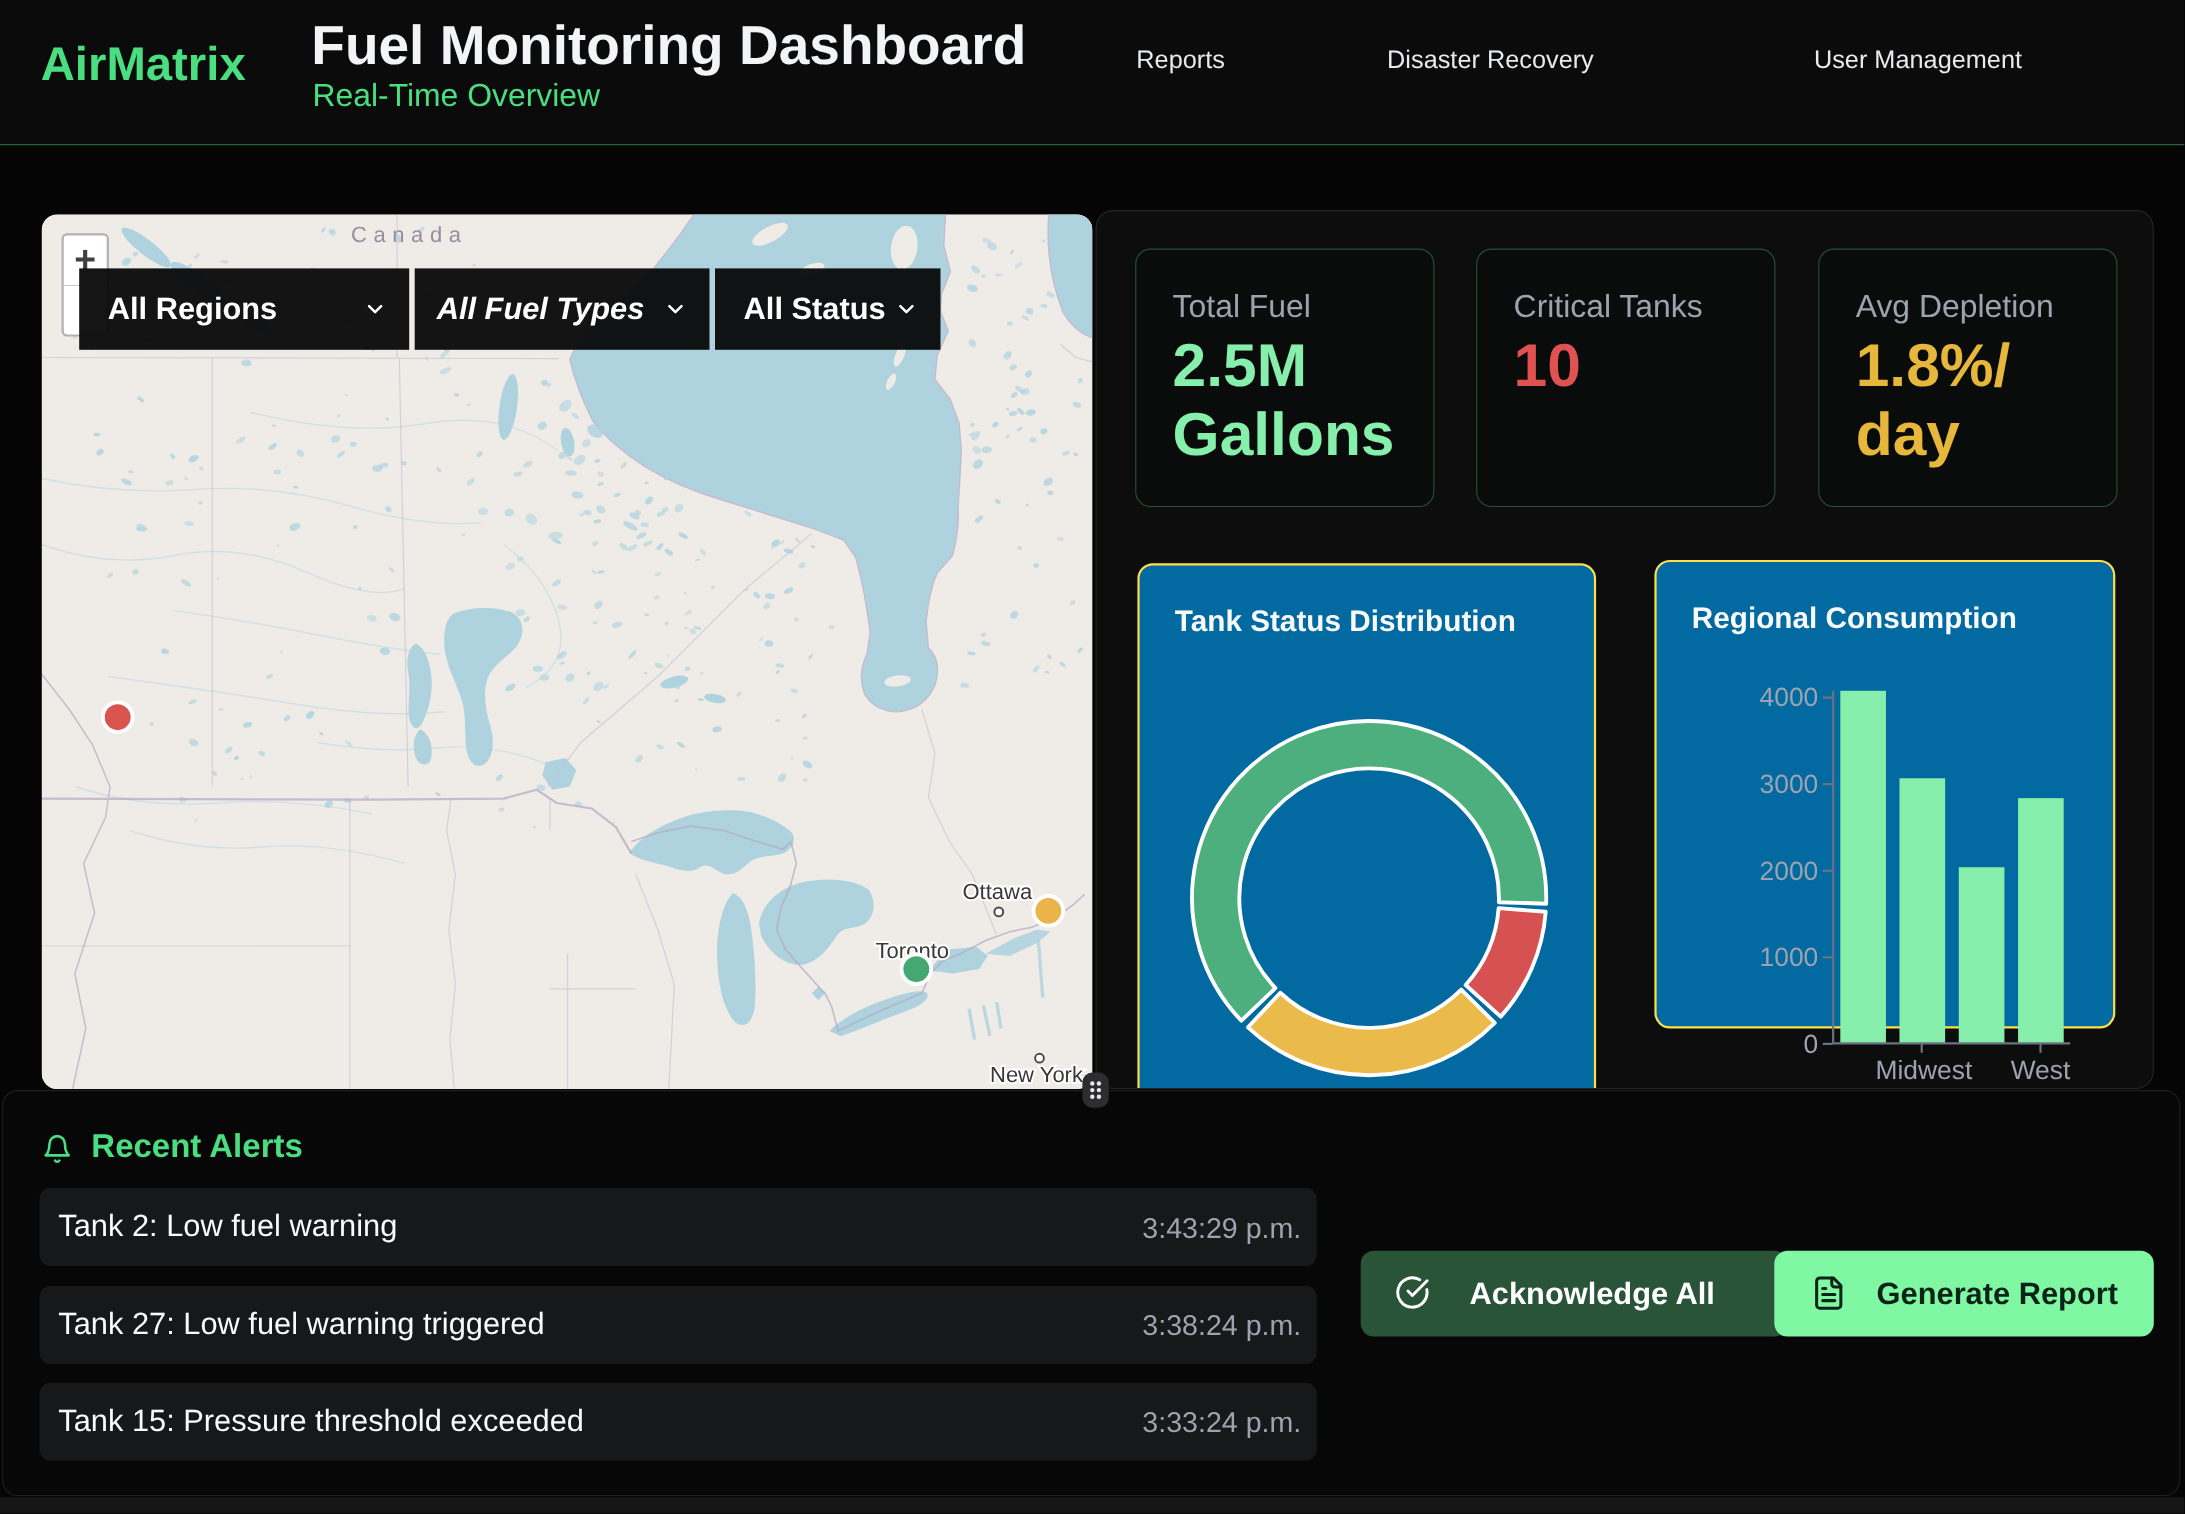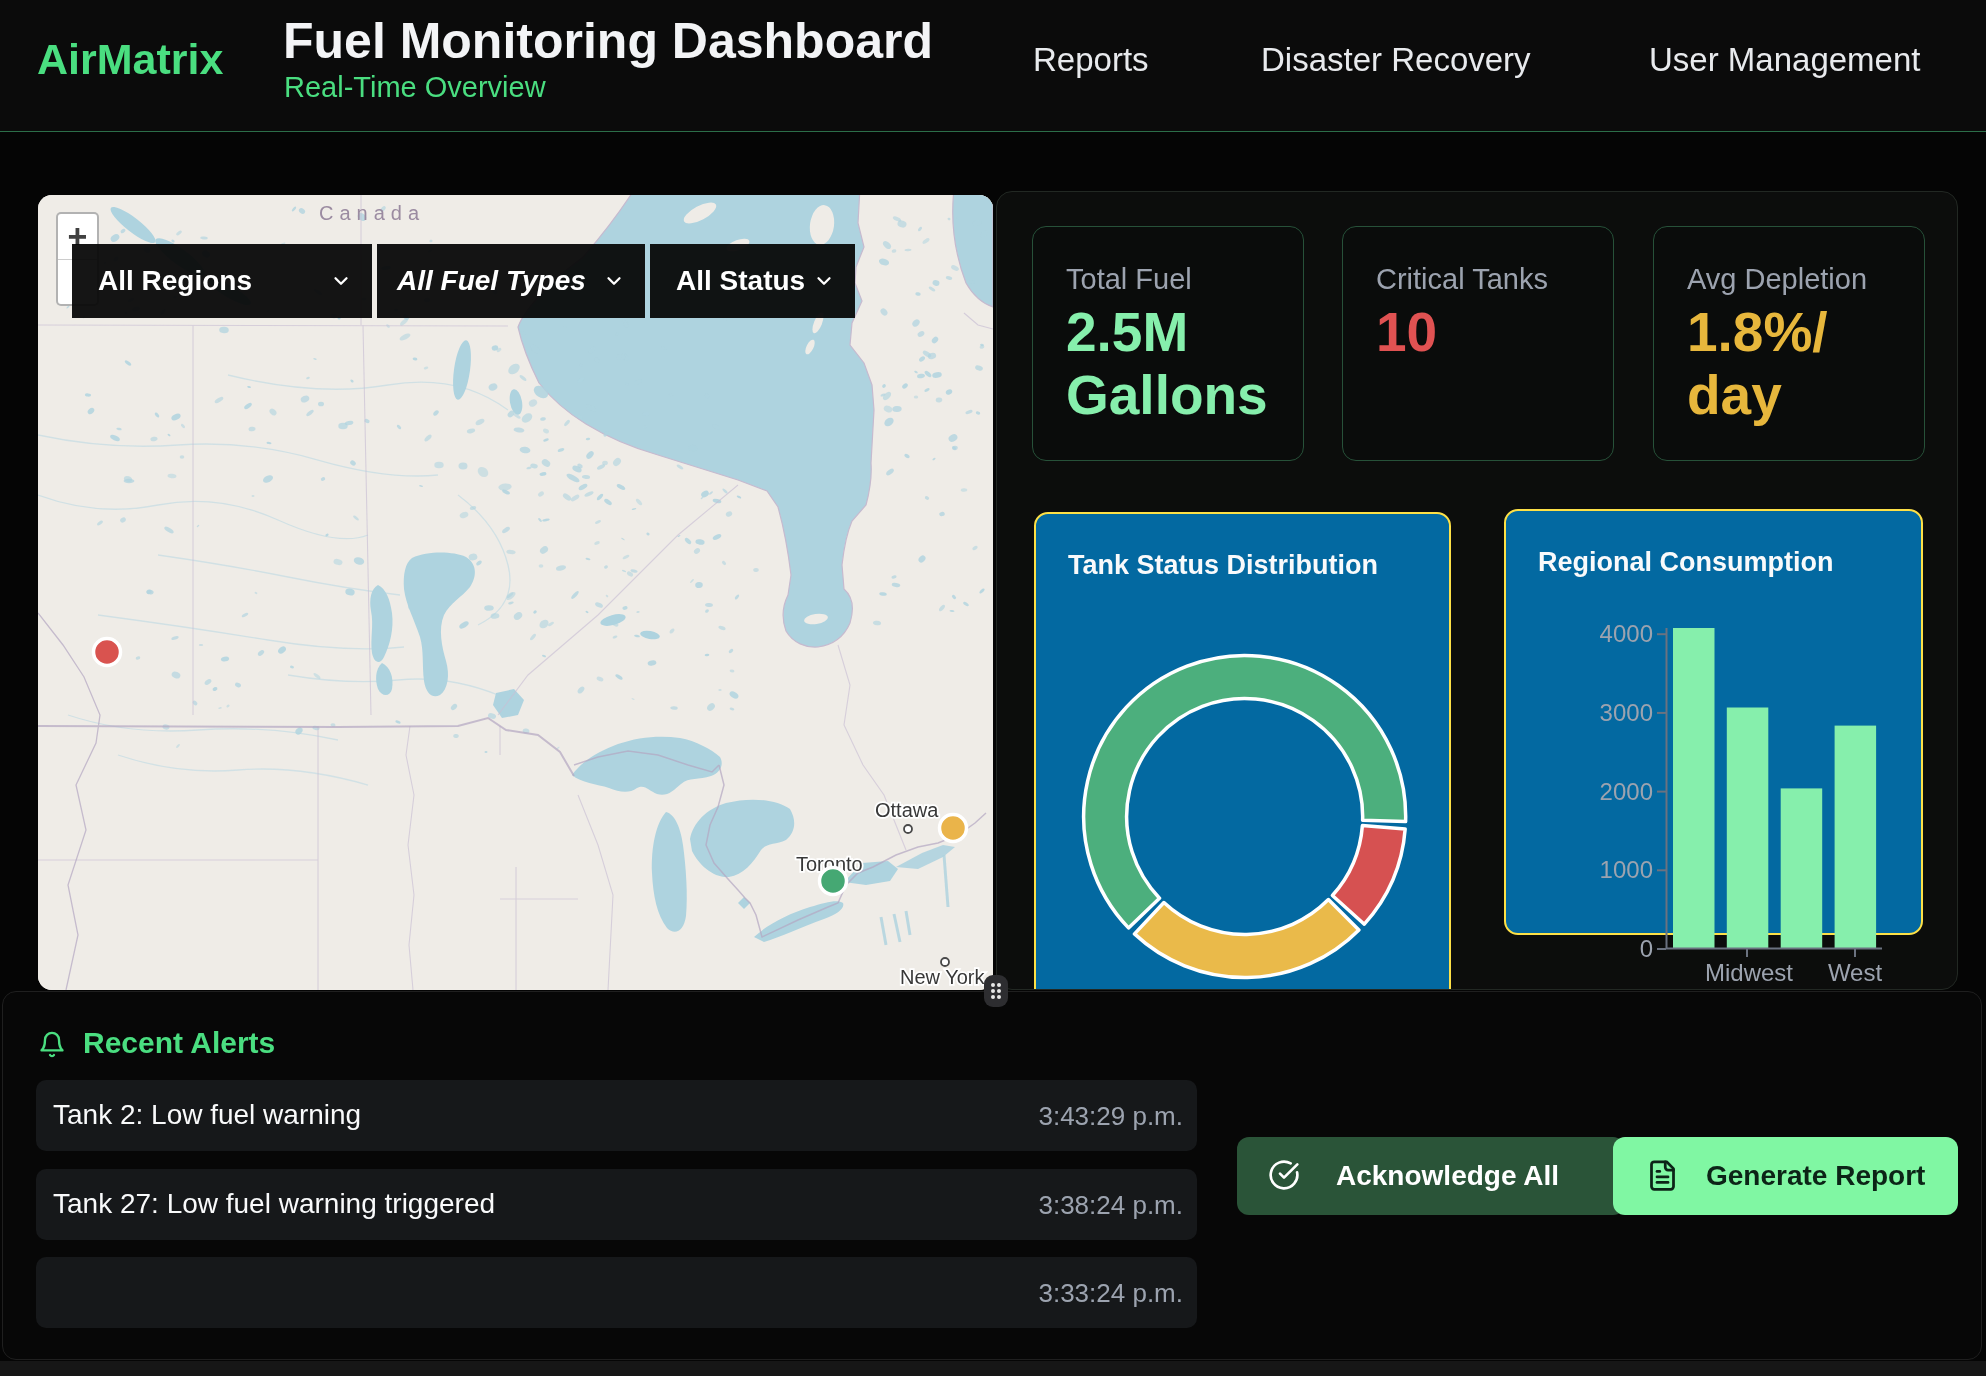--- a/index.html
+++ b/index.html
@@ -1,21 +1,21 @@
 <!DOCTYPE html>
 <html><head><meta charset="utf-8">
 <style>
 * { margin:0; padding:0; box-sizing:border-box; font-family:"Liberation Sans", sans-serif; }
 html,body { width:1986px; height:1376px; background:#050505; overflow:hidden; position:relative; }
 .abs { position:absolute; }
 #header { left:0; top:0; width:1986px; height:132px; background:#0b0b0b; border-bottom:1px solid #2c6e49; }
 #brand { left:37px; top:36px; font-size:43px; font-weight:bold; color:#4ade80; line-height:1.1; }
 #htitle { left:283px; top:14px; font-size:50px; font-weight:bold; color:#f3f4f6; line-height:1.1; }
 #hsub { left:284px; top:72px; font-size:29px; color:#4ade80; line-height:1.1; }
-.nav { top:42px; font-size:33px; color:#e8eaed; line-height:1.1; }
+.nav { top:42px; font-size:23px; color:#e8eaed; line-height:1.1; }
 #map { left:38px; top:195px; width:955px; height:795px; border-radius:14px; overflow:hidden; background:#efece7; }
 #zoomctl { left:18px; top:17px; width:43px; height:94px; background:#fff; border:2px solid rgba(0,0,0,0.3); border-radius:5px; }
 #zoomctl .plus { position:absolute; left:0; top:1px; width:39px; height:42px; color:#404040; font-size:34px; font-weight:bold; text-align:center; line-height:42px; }
 #zoomctl .sep { position:absolute; left:0; top:45px; width:39px; height:1px; background:#ccc; }
 .pill { top:49px; height:74px; background:rgba(6,6,6,0.94); border-radius:0; color:#fff; font-size:28px; font-weight:600; line-height:74px; }
 .pill .chev { position:absolute; right:20px; top:26px; }
 #rpanel { left:996px; top:191px; width:962px; height:799px; background:#0c0d0c; border:1px solid #222823; border-radius:16px; overflow:hidden; }
 .stat { top:34px; width:272px; height:235px; background:#0a0c0b; border:1px solid #275139; border-radius:14px; }
 .stat .lab { position:absolute; left:33px; top:36px; font-size:29px; color:#9ca3af; }
 .stat .val { position:absolute; left:33px; top:74px; font-size:55px; font-weight:bold; line-height:63px; }
@@ -553,20 +553,21 @@
 <div id="ralerts" class="abs">Recent Alerts</div>
 <div class="abs arow" style="top:1080px;">
     <div class="t">Tank 2: Low fuel warning</div>
     <div class="tm">3:43:29 p.m.</div>
   </div>
 <div class="abs arow" style="top:1169px;">
     <div class="t">Tank 27: Low fuel warning triggered</div>
     <div class="tm">3:38:24 p.m.</div>
   </div>
 <div class="abs arow" style="top:1257px;">
+    <div class="t">Tank 15: Pressure threshold exceeded</div>
     <div class="tm">3:33:24 p.m.</div>
   </div>
 
 <div class="abs btn" style="left:1237px; width:388px; background:#2a5438; color:#fff;">
   <svg style="position:absolute; left:31px; top:22px;" width="32" height="32" viewBox="0 0 24 24" fill="none" stroke="#fff" stroke-width="2" stroke-linecap="round" stroke-linejoin="round">
       <path d="M21.801 10A10 10 0 1 1 17 3.335"></path>
       <path d="m9 11 3 3L22 4"></path>
     </svg>
   <span style="position:absolute; left:99px; top:23px;">Acknowledge All</span>
 </div>

